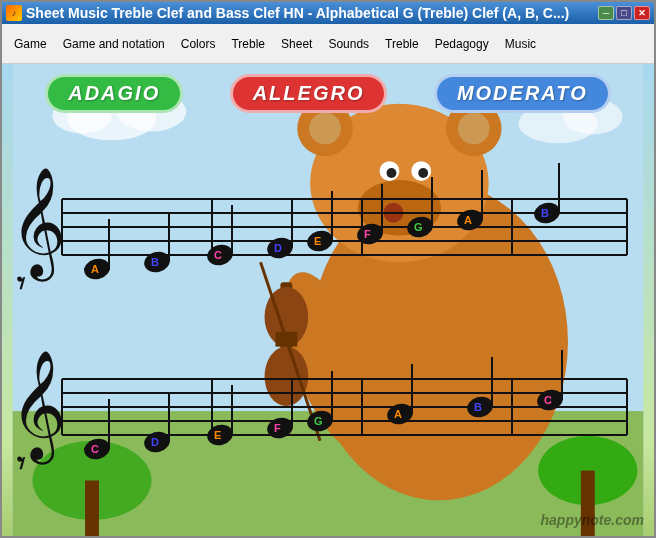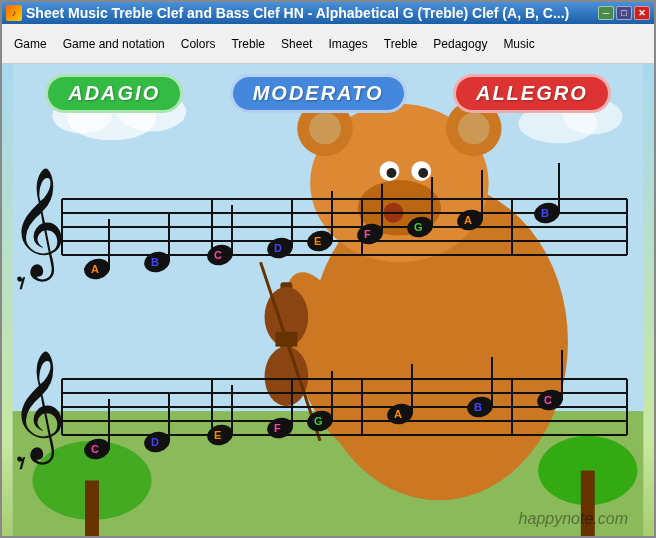--- a/index.html
+++ b/index.html
@@ -97,25 +97,26 @@
       color: white;
     }
     .badge-adagio { background: #33bb44; }
     .badge-moderato { background: #4488dd; }
     .badge-allegro { background: #dd3333; }
 
     
     .watermark {
       position: absolute;
       bottom: 8px;
-      right: 26px;
-      font-size: 16px;
+      right: 10px;
+      font-size: 14px;
       color: rgba(0,0,0,0.4);
       font-style: italic;
       z-index: 30;
+      font-weight: bold;
     }
   </style>
 </head>
 <body>
 
 <div id="app-window">
 
   <div id="title-bar">
     <div class="title-icon">
       <span>♪</span>
@@ -127,21 +128,21 @@
       <div class="win-btn close">✕</div>
     </div>
   </div>
 
   <div id="menu-bar">
     <div class="menu-item">Game</div>
     <div class="menu-item">Game and notation</div>
     <div class="menu-item">Colors</div>
     <div class="menu-item">Treble</div>
     <div class="menu-item">Sheet</div>
-    <div class="menu-item">Images</div>
+    <div class="menu-item">Sounds</div>
     <div class="menu-item">Treble</div>
     <div class="menu-item">Pedagogy</div>
     <div class="menu-item">Music</div>
   </div>
 
   <div id="content-area">
 
     <div class="bg-illustration"></div>
 
     <svg style="position:absolute;top:0;left:0;width:100%;height:100%;z-index:1;" viewBox="0 0 636 476" xmlns="http://www.w3.org/2000/svg">
@@ -184,22 +185,22 @@
 
       <ellipse cx="100" cy="55" rx="45" ry="22" fill="rgba(255,255,255,0.7)"></ellipse>
       <ellipse cx="140" cy="48" rx="35" ry="20" fill="rgba(255,255,255,0.7)"></ellipse>
       <ellipse cx="70" cy="52" rx="30" ry="18" fill="rgba(255,255,255,0.7)"></ellipse>
       <ellipse cx="550" cy="60" rx="40" ry="20" fill="rgba(255,255,255,0.6)"></ellipse>
       <ellipse cx="585" cy="53" rx="30" ry="18" fill="rgba(255,255,255,0.6)"></ellipse>
     </svg>
 
     <div class="tempo-badges">
       <div class="tempo-badge badge-adagio">ADAGIO</div>
+      <div class="tempo-badge badge-allegro">ALLEGRO</div>
       <div class="tempo-badge badge-moderato">MODERATO</div>
-      <div class="tempo-badge badge-allegro">ALLEGRO</div>
     </div>
 
     <svg style="position:absolute;top:55px;left:0;width:636px;height:420px;z-index:10;" viewBox="0 0 636 420" xmlns="http://www.w3.org/2000/svg">
 
       <line x1="60" y1="80" x2="625" y2="80" stroke="#111" stroke-width="2"></line>
       <line x1="60" y1="94" x2="625" y2="94" stroke="#111" stroke-width="2"></line>
       <line x1="60" y1="108" x2="625" y2="108" stroke="#111" stroke-width="2"></line>
       <line x1="60" y1="122" x2="625" y2="122" stroke="#111" stroke-width="2"></line>
       <line x1="60" y1="136" x2="625" y2="136" stroke="#111" stroke-width="2"></line>
 

